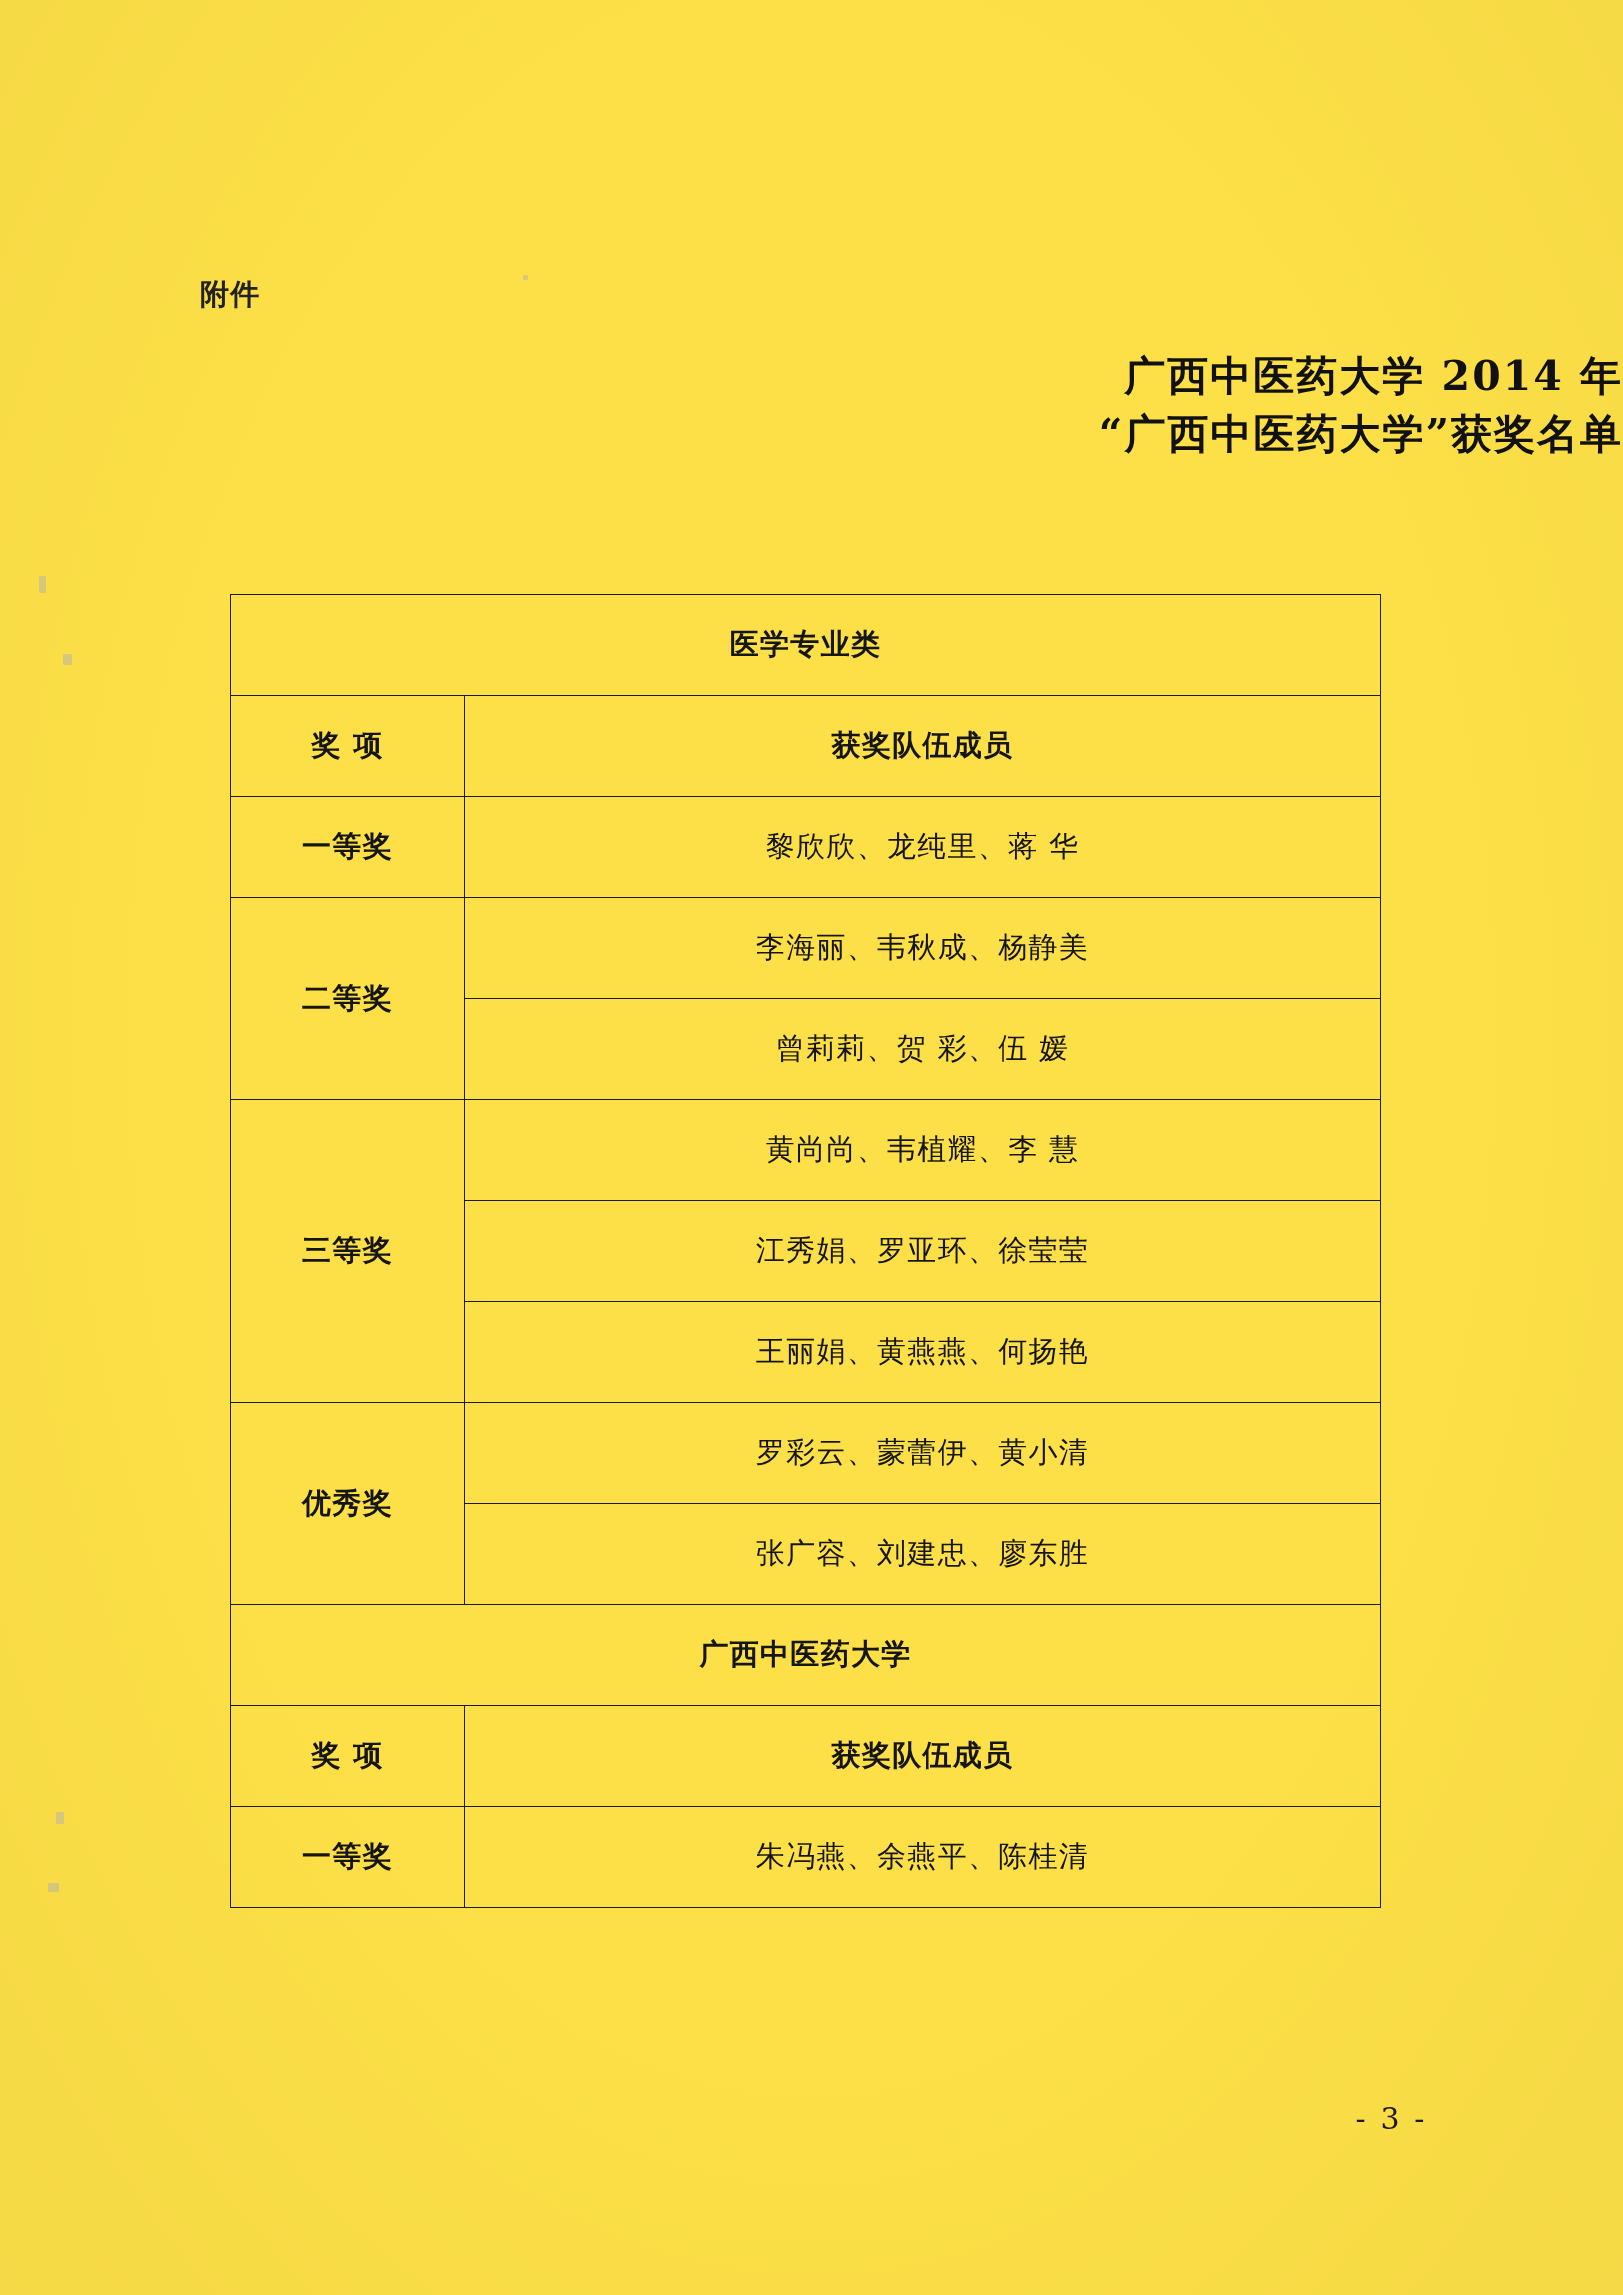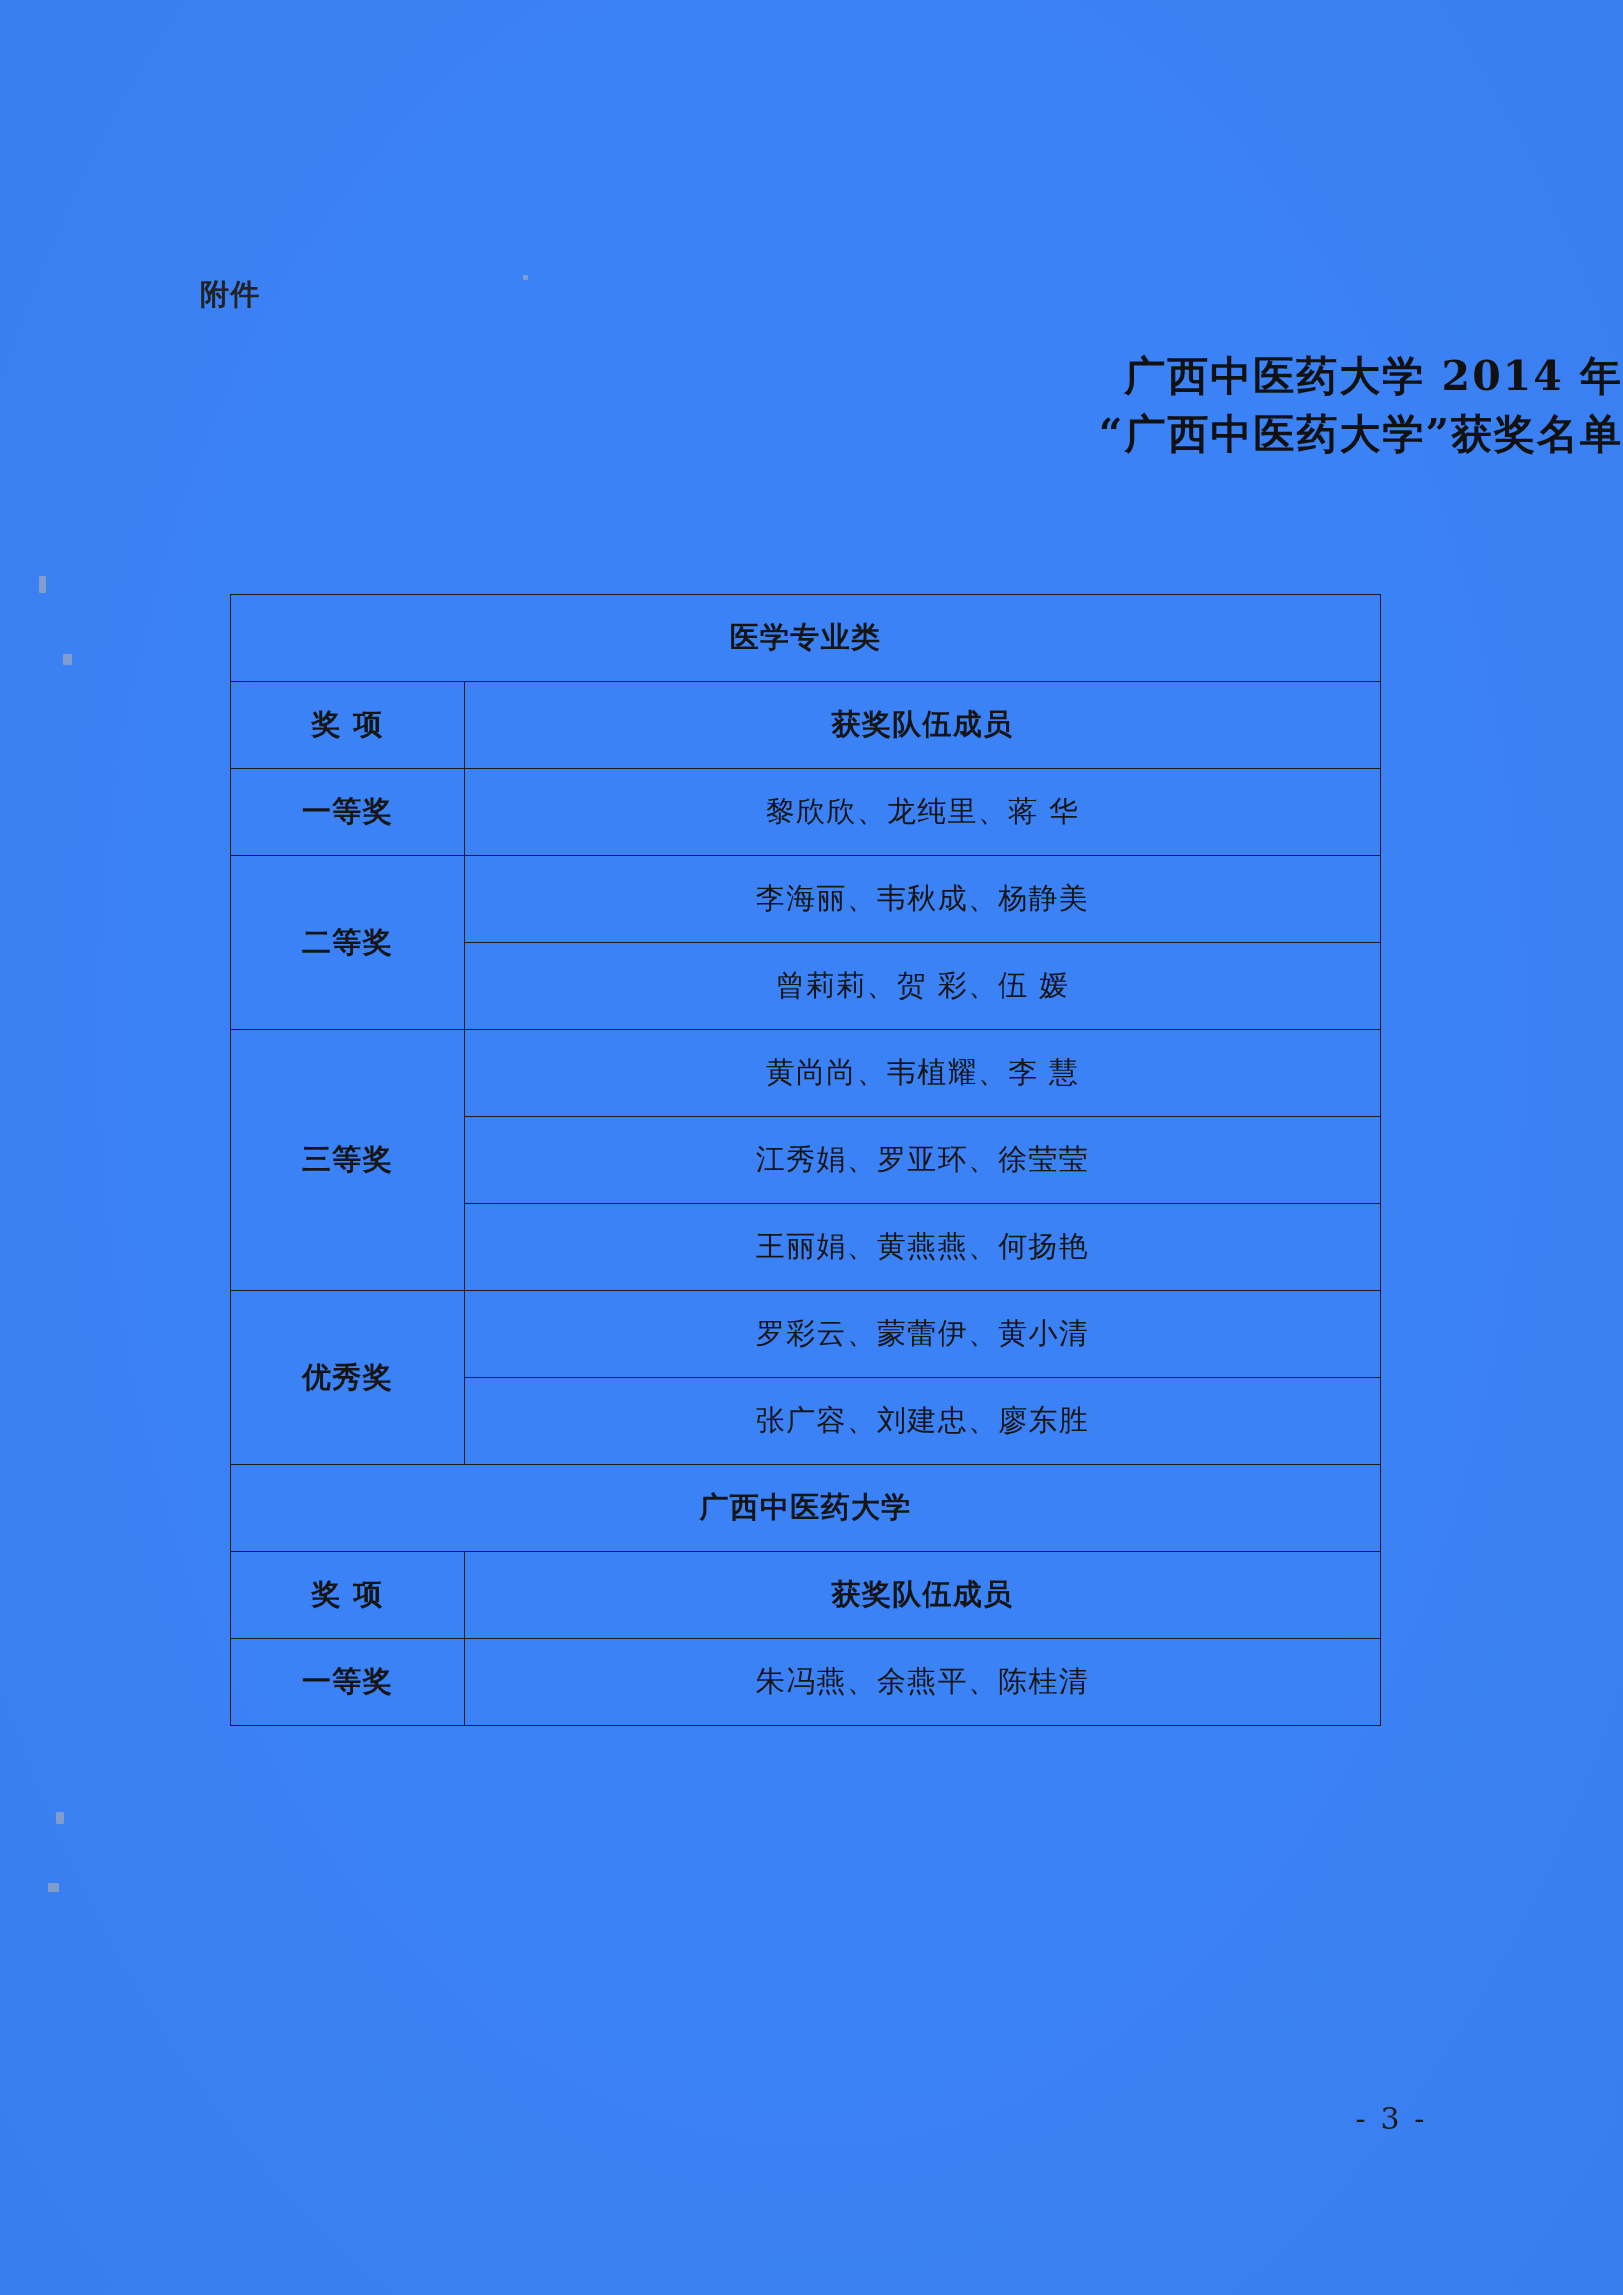--- a/index.html
+++ b/index.html
@@ -11,21 +11,21 @@
     width: 1623px;
     height: 2295px;
     position: relative;
     font-family: "Liberation Serif", "DejaVu Serif", serif;
     color: #1a1a1a;
     overflow: hidden;
   }
   .page {
     position: absolute;
     inset: 0;
-    background: #3b82f6;
+    background: #fde047;
   }
   
   .scan-tint {
     position: absolute;
     inset: 0;
     background:
       radial-gradient(ellipse at 50% 45%, rgba(255,255,255,0) 55%, rgba(0,0,0,0.035) 100%);
     pointer-events: none;
   }
   .speck {
@@ -74,21 +74,21 @@
     table-layout: fixed;
   }
   table.award-table td {
     border: 1.3px solid #1b1b1b;
     text-align: center;
     vertical-align: middle;
     font-size: 29px;
     letter-spacing: 1.3px;
     color: #151515;
     font-family: "DejaVu Serif", "Liberation Serif", serif;
-    padding: 5px;
+    padding: 12px;
     height: 76px;
   }
   td.section-head {
     font-weight: 600;
     letter-spacing: 3.9px;
   }
   td.col-head {
     font-weight: 700;
     letter-spacing: 3.9px;
   }

